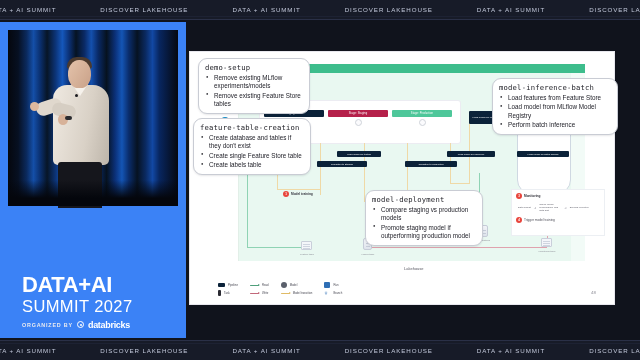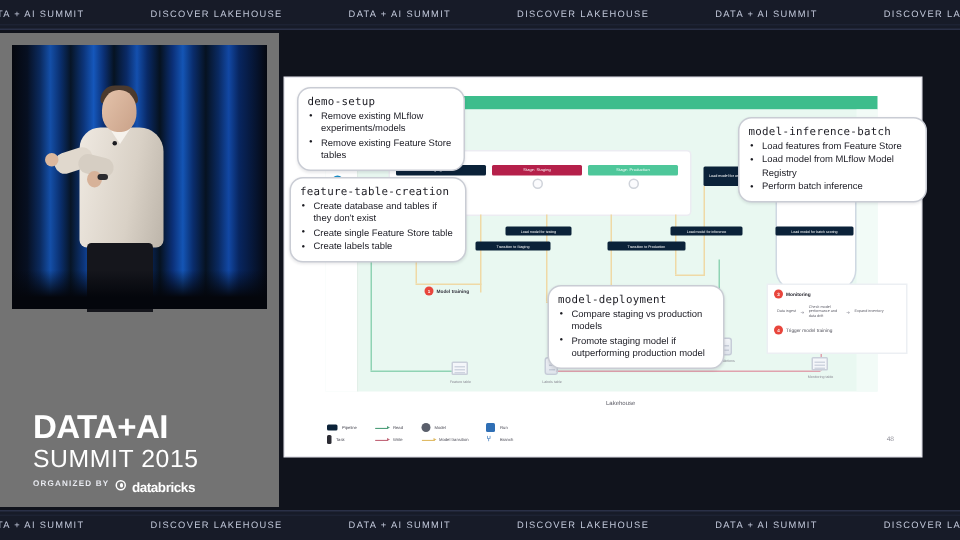--- a/index.html
+++ b/index.html
@@ -25,21 +25,21 @@
     padding: 0 22px; font-weight: 400; text-transform: uppercase;
     flex: 0 0 auto;
   }
   .banner-rule { position:absolute; left:0; width:640px; height:1px; background:#1d2233; }
   .banner.top .banner-rule { bottom: 2px; }
   .banner.bottom .banner-rule { top: 2px; }
 
   
   #video {
     position: absolute; left: 0; top: 22px; width: 186px; height: 316px;
-    background: #737373; overflow: hidden;
+    background: #3b82f6; overflow: hidden;
   }
   #stagephoto {
     position: absolute; left: 8px; top: 8px; width: 170px; height: 176px;
     background:
       linear-gradient(90deg,
         #05070e 0%, #071022 6%, #0b2a5e 11%, #144fa8 15%, #0a2f6e 19%,
         #071526 23%, #0c3478 28%, #1557bb 32%, #0b3075 36%, #061322 40%,
         #0a2a66 45%, #1450ae 49%, #092a68 53%, #06121f 58%,
         #0b3078 63%, #1455b5 67%, #0a2d6d 71%, #061221 76%,
         #0a2a62 81%, #1248a4 85%, #082660 89%, #050810 100%);
@@ -82,21 +82,21 @@
   .sp-legs {
     left: 50px; top: 132px; width: 44px; height: 46px;
     background: #15161c; border-radius: 3px 3px 0 0;
   }
   .sp-mic { left: 67px; top: 64px; width: 3px; height: 3px; border-radius:50%; background:#1b1b20; }
 
   
   #logo { position: absolute; left: 22px; top: 252px; color: #fff; }
   #logo .l1 { font-size: 22px; font-weight: 700; letter-spacing: -0.4px; line-height: 1; }
   #logo .l2 { font-size: 16.5px; font-weight: 400; letter-spacing: 0.4px; line-height: 1.25; }
-  #logo .l3 { display:flex; align-items:flex-start; gap:4px; margin-top: 3px; }
+  #logo .l3 { display:flex; align-items:center; gap:4px; margin-top: 3px; }
   #logo .l3 .by { font-size: 5.4px; font-weight: 700; letter-spacing: 0.8px; color:#e8eaf0; }
   #logo .l3 .brand { font-size: 9px; font-weight: 700; letter-spacing: -0.3px; color:#fff; }
   #logo .l3 .dot {
     width: 7px; height: 7px; border-radius: 50%;
     border: 1.2px solid #fff; position: relative;
   }
   #logo .l3 .dot:after {
     content:""; position:absolute; left:1.6px; top:1.6px; width:2.6px; height:2.6px;
     background:#fff; border-radius:50%;
   }
@@ -319,21 +319,21 @@
       <div class="sp sp-watch"></div>
       <div class="sp sp-collar"></div>
       <div class="sp sp-mic"></div>
       <div class="sp sp-hair"></div>
       <div class="sp sp-head"></div>
       <div class="sp sp-legs"></div>
     </div>
 
     <div id="logo">
       <div class="l1">DATA+AI</div>
-      <div class="l2">SUMMIT 2015</div>
+      <div class="l2">SUMMIT 2027</div>
       <div class="l3">
         <span class="by">ORGANIZED BY</span>
         <span class="dot"></span>
         <span class="brand">databricks</span>
       </div>
     </div>
   </div>
 
   <div id="slide">
     <div id="slide-greenbar"></div>

